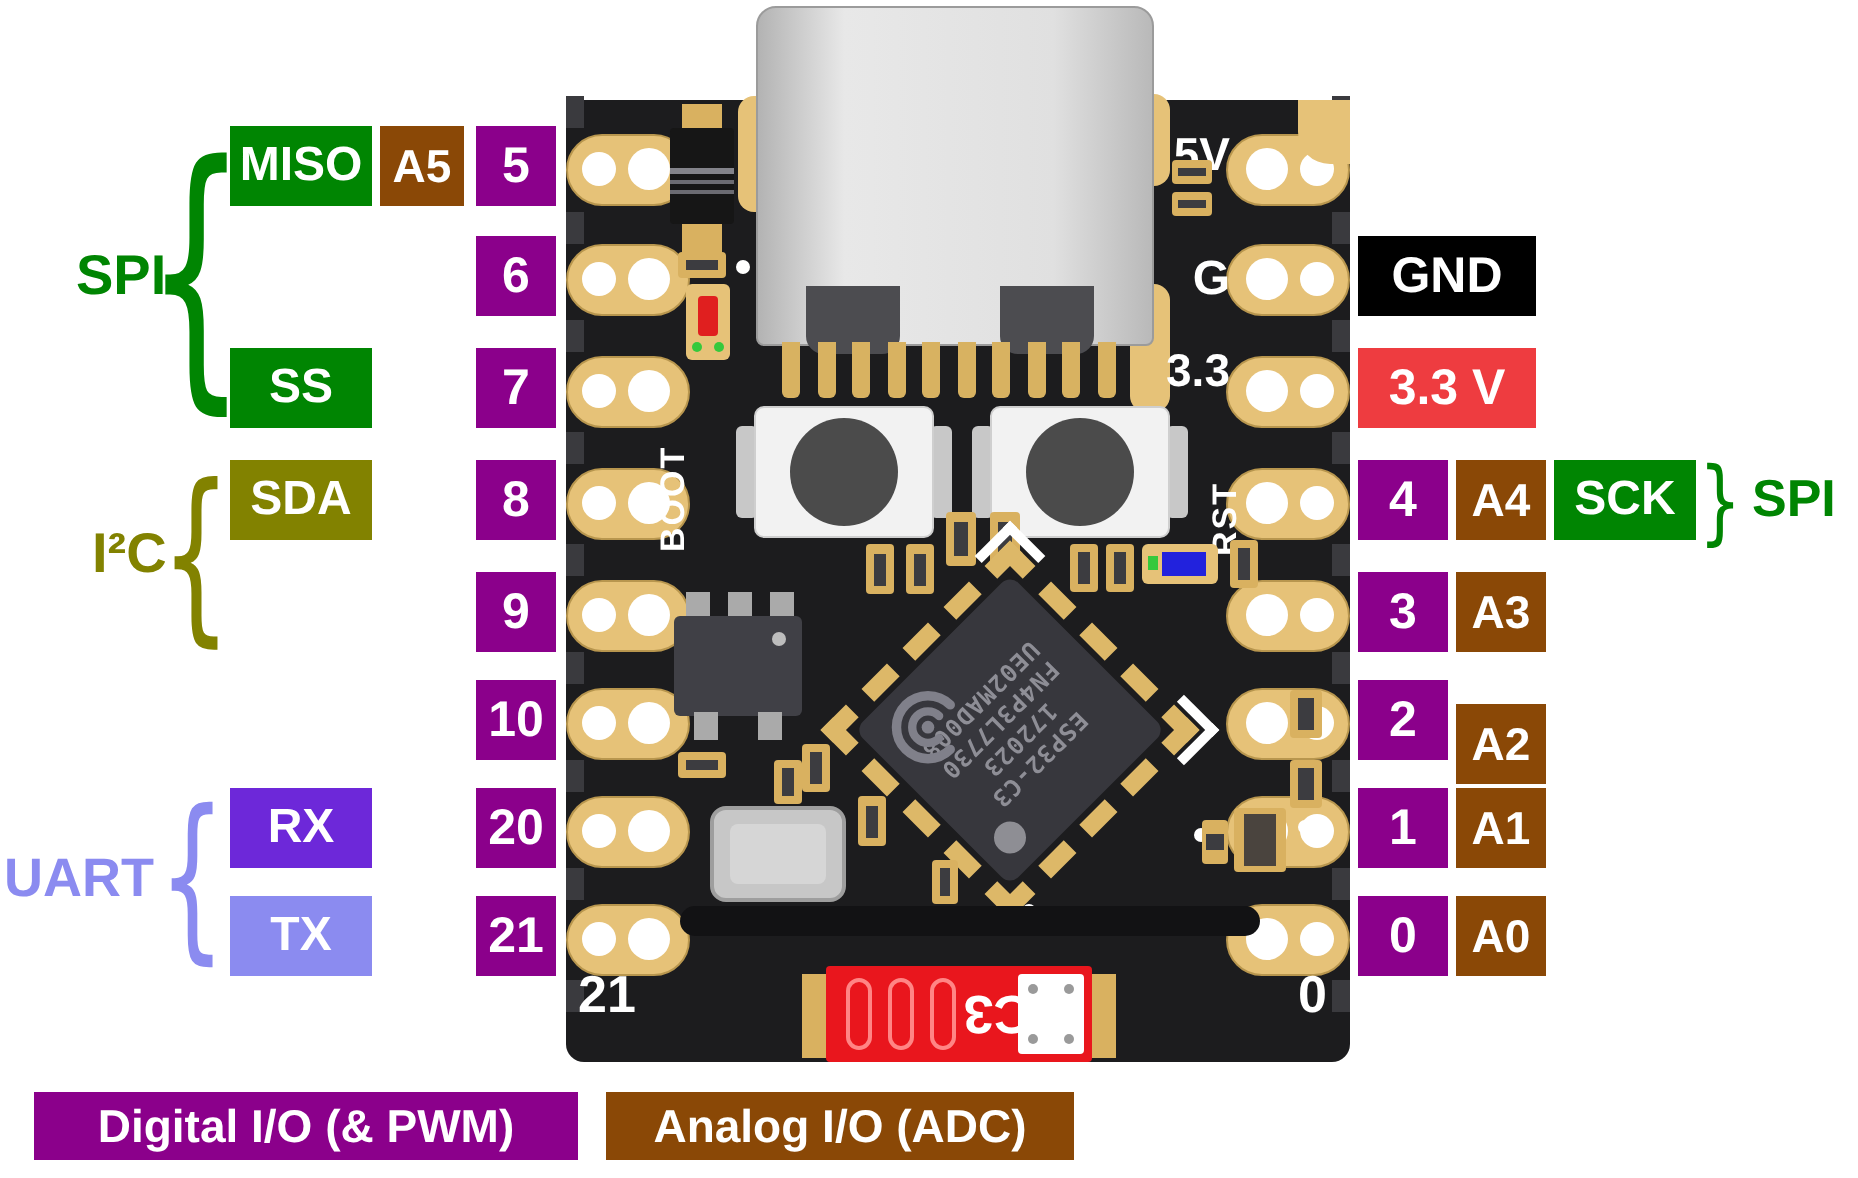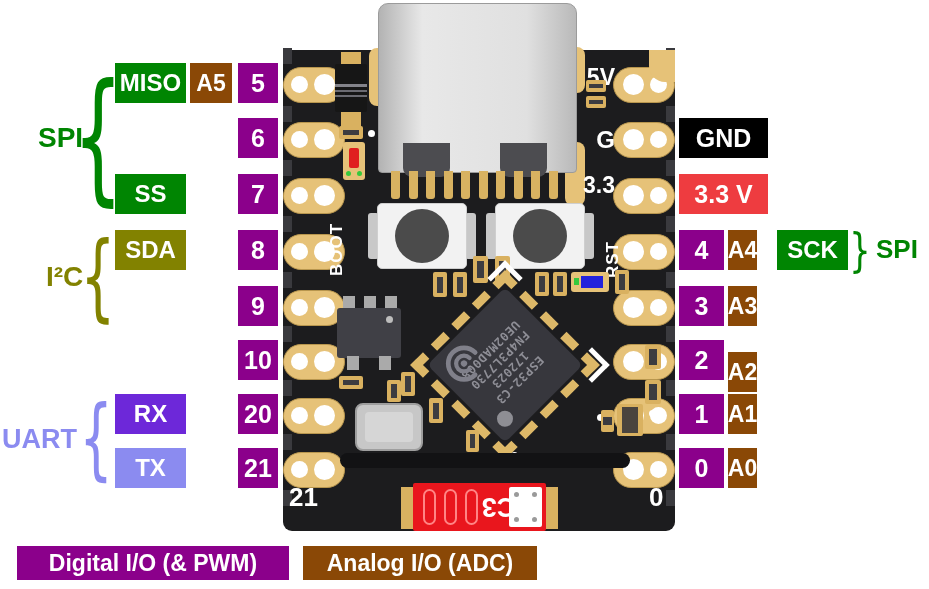--- a/index.html
+++ b/index.html
@@ -6,21 +6,21 @@
   .stage{position:relative;width:929px;height:589px;background:#fff;overflow:hidden;
          font-family:"Liberation Sans",sans-serif;}
   .abs{position:absolute;}
   .box{position:absolute;display:flex;align-items:center;justify-content:center;
        color:#fff;font-weight:bold;height:40px;}
   .name{width:71px;left:115px;font-size:24px;}
   .analog-l{width:42px;left:190px;font-size:23px;background:#8a4806;}
   .num-l{width:40px;left:238px;font-size:25px;background:#8B008B;}
   .pow{width:89px;left:679px;font-size:25px;background:#ee3c40;}
   .num-r{width:45px;left:679px;font-size:25px;background:#8B008B;}
-  .analog-r{width:29px;left:728px;font-size:23px;background:#8a4806;}
+  .analog-r{width:45px;left:728px;font-size:23px;background:#8a4806;}
   .sck{width:71px;left:777px;font-size:24px;background:#008502;}
   .grp{position:absolute;font-weight:bold;}
   .brace{position:absolute;display:flex;align-items:center;justify-content:center;
          font-family:"DejaVu Sans",sans-serif;font-weight:normal;line-height:1;}
   
   .board{position:absolute;left:283px;top:50px;width:392px;height:481px;
          background:#1c1c1e;border-radius:9px;}
   .pad{position:absolute;width:62px;height:36px;background:#e6c278;border:1px solid #b8964e;
        border-radius:18px;box-sizing:border-box;}
   .pad::before{content:"";position:absolute;left:7px;top:8px;width:17px;height:17px;

